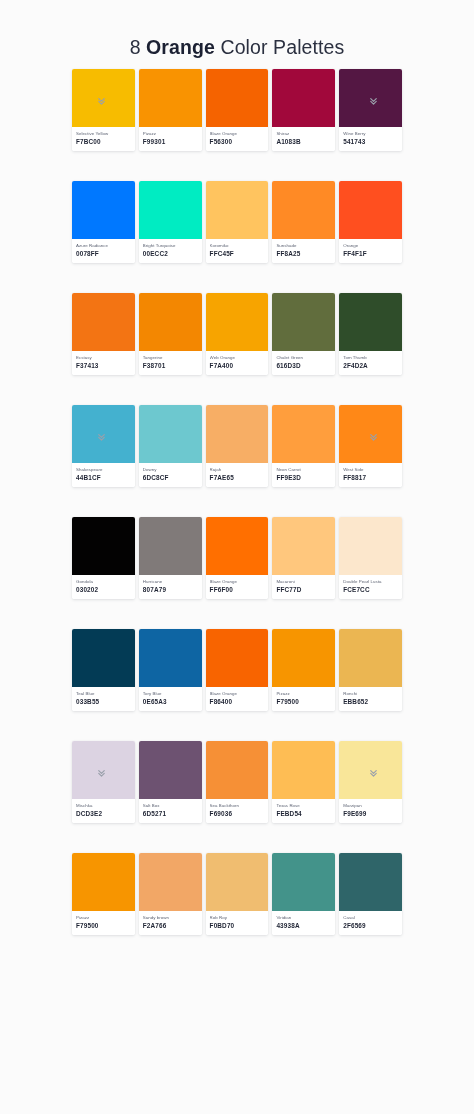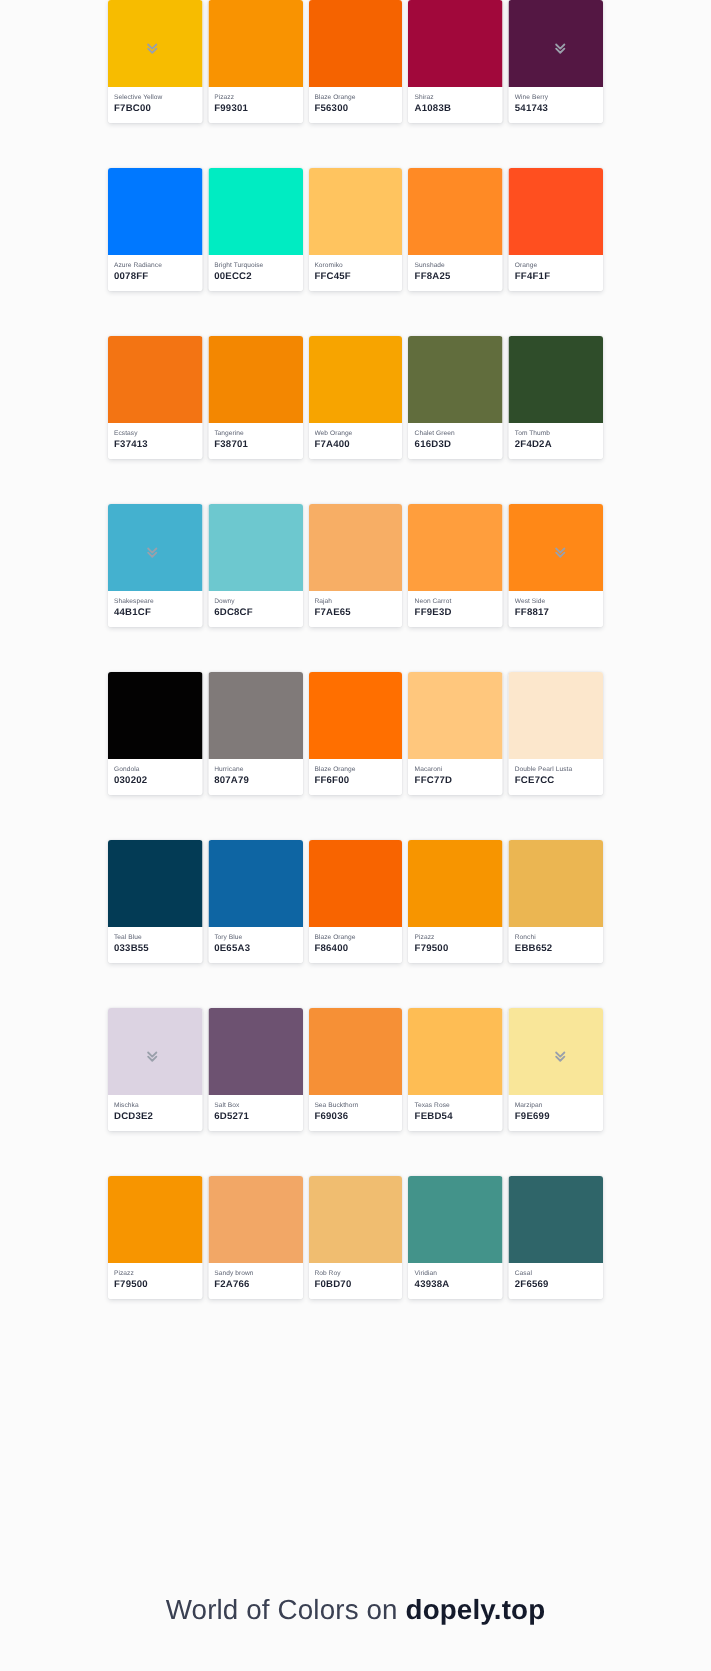--- a/index.html
+++ b/index.html
@@ -124,20 +124,25 @@
   .footer-text .brand {
     font-weight: 700;
     color: #141a2b;
   }
 </style>
 </head>
 <body>
 
 <div class="page">
 
+  <div class="header">
+    <div class="header-title">
+      <span>8 </span><span class="hl">Orange</span><span> Color Palettes</span>
+    </div>
+  </div>
 
   <div class="palettes">
       <div class="palette-row">
         <div class="chevron chevron-left" style="top: 22px;">
           <svg width="11" height="11" viewBox="0 0 24 24" fill="none" stroke="currentColor" stroke-width="2.6" stroke-linecap="round" stroke-linejoin="round">
             <polyline points="6 8 12 14 18 8"></polyline>
             <polyline points="6 14 12 20 18 14"></polyline>
           </svg>
         </div>
         <div class="chevron chevron-right" style="top: 22px;">
@@ -460,19 +465,14 @@
         <div class="swatch-card">
           <div class="swatch-color" style="background-color: rgb(47, 101, 105);"></div>
           <div class="swatch-meta">
             <div class="swatch-name">Casal</div>
             <div class="swatch-hex">2F6569</div>
           </div>
         </div>
       </div>
     </div>
 
-  <div class="footer">
-    <div class="footer-text">
-      <span>World of Colors on </span><span class="brand">dopely.top</span>
-    </div>
-  </div>
 
 </div>
 
 </body></html>

